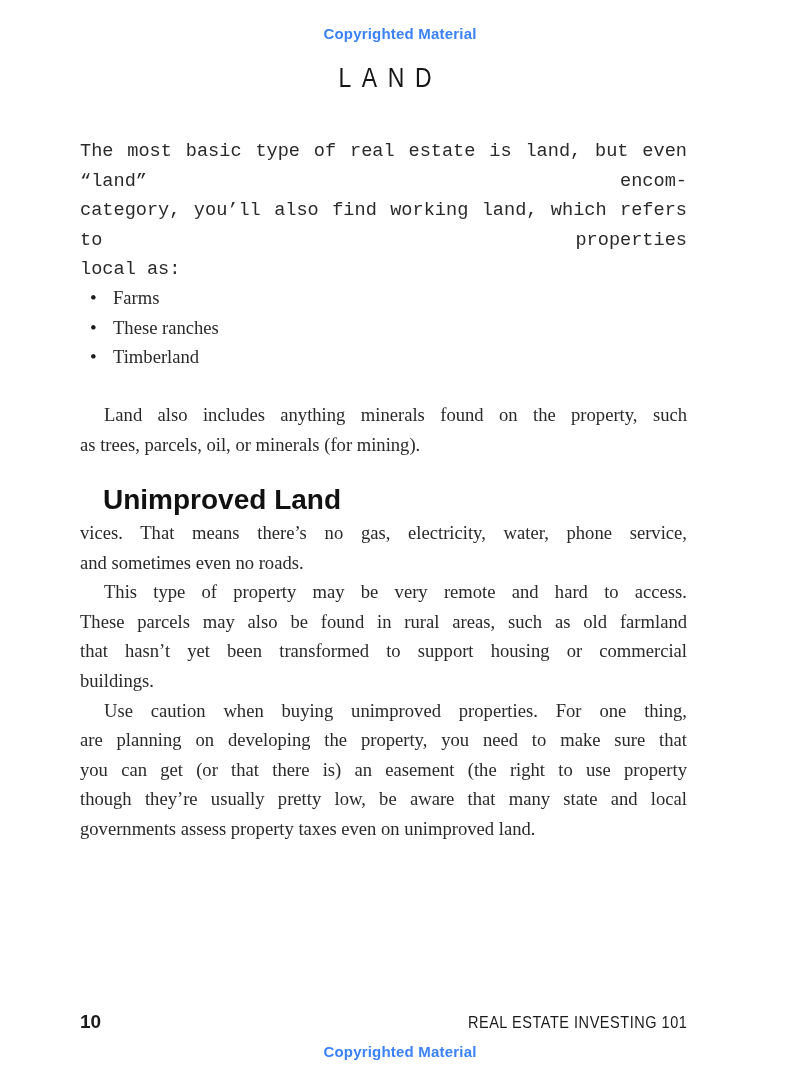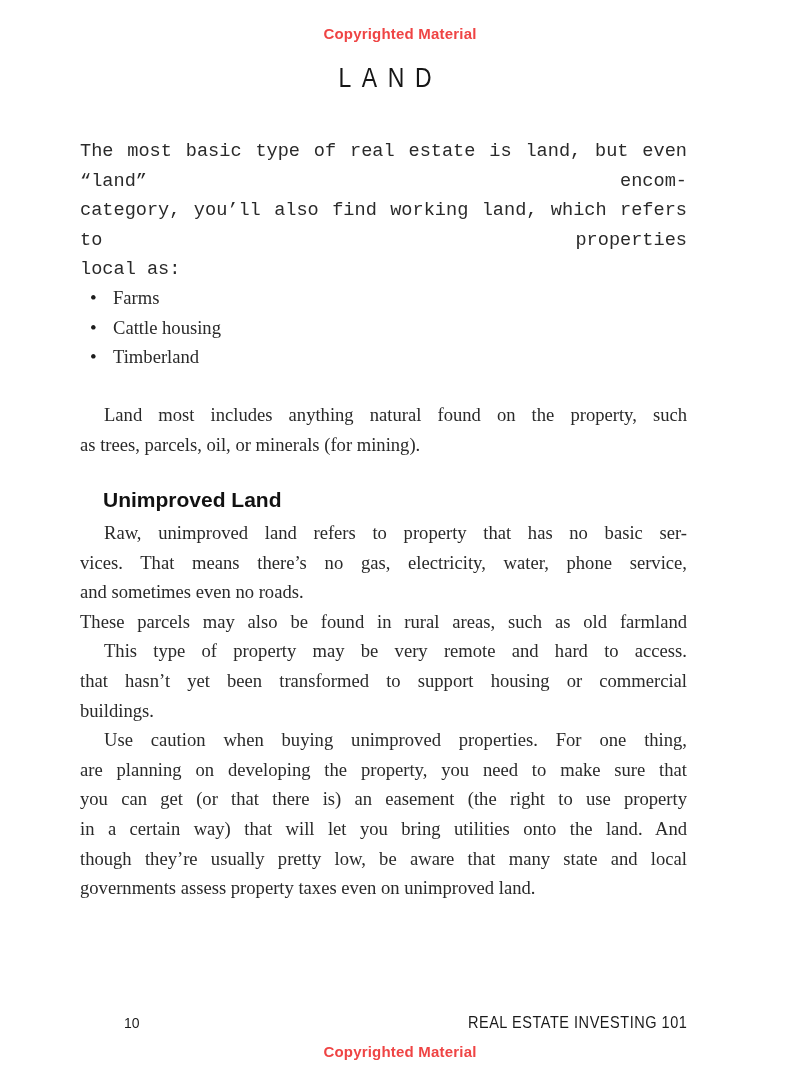--- a/index.html
+++ b/index.html
@@ -13,21 +13,21 @@
     overflow: hidden;
   }
   .copyright {
     position: absolute;
     left: 0; width: 800px;
     text-align: center;
     font-family: "Liberation Sans", sans-serif;
     font-weight: 700;
     font-size: 15px;
     line-height: 18px;
-    color: #ef4444;
+    color: #3b82f6;
     letter-spacing: 0.2px;
   }
   .copyright.top { top: 25px; }
   .copyright.bottom { top: 1043px; }
   .chapter-title {
     position: absolute;
     top: 61px; left: 80px; width: 607px;
     text-align: center;
     line-height: 34px;
   }
@@ -50,21 +50,21 @@
     font-size: 18.6px;
     line-height: 29.6px;
   }
   .p1 { top: 137px; font-family: Liberation Mono, monospace; }
   .bullets { top: 283px; }
   .p2 { top: 400px; }
   .heading-wrap { top: 486px; line-height: 28px; }
   .heading-wrap .hd {
     font-family: "Liberation Sans", sans-serif;
     font-weight: 700;
-    font-size: 21px;
+    font-size: 28px;
     color: #111111;
     padding-left: 23px;
   }
   .sect { top: 518px; }
   .ln { text-align: justify; text-align-last: justify; }
   .ln.last { text-align-last: left; }
   .ln.ind { text-indent: 24px; }
   .bullet-row { padding-left: 10px; }
   .bullet-row .dot {
     display: inline-block;
@@ -75,21 +75,21 @@
   .footer {
     position: absolute;
     top: 1011px; left: 80px; width: 607px;
     display: flex;
     justify-content: space-between;
     align-items: baseline;
     font-family: "Liberation Sans", sans-serif;
     color: #1a1a1a;
     line-height: 22px;
   }
-  .footer .pageno { font-weight: 400; font-size: 14px; margin-left: 44px; }
+  .footer .pageno { font-weight: 700; font-size: 19px; }
   .footer .running {
     display: inline-block;
     font-weight: 400;
     font-size: 16.5px;
     letter-spacing: 0.6px;
     transform: scaleX(0.88);
     transform-origin: right center;
     white-space: nowrap;
   }
 </style>
@@ -108,53 +108,51 @@
     <div class="ln j">The most basic type of real estate is land, but even “land” encom-</div>
     <div class="ln j">category, you’ll also find working land, which refers to properties</div>
     <div class="ln last">local as:</div>
   </div>
 
   <div class="col bullets">
     <div class="bullet-row">
       <span class="dot">•</span><span>Farms</span>
     </div>
     <div class="bullet-row">
-      <span class="dot">•</span><span>Cattle housing</span>
+      <span class="dot">•</span><span>These ranches</span>
     </div>
     <div class="bullet-row">
       <span class="dot">•</span><span>Timberland</span>
     </div>
   </div>
 
   <div class="col p2">
-    <div class="ln j ind">Land most includes anything natural found on the property, such</div>
+    <div class="ln j ind">Land also includes anything minerals found on the property, such</div>
     <div class="ln last">as trees, parcels, oil, or minerals (for mining).</div>
   </div>
 
   <div class="col heading-wrap">
     <div class="hd">Unimproved Land</div>
   </div>
 
   <div class="col sect">
     <div>
-      <div class="ln j ind">Raw, unimproved land refers to property that has no basic ser-</div>
       <div class="ln j">vices. That means there’s no gas, electricity, water, phone service,</div>
       <div class="ln last">and sometimes even no roads.</div>
     </div>
     <div>
+      <div class="ln j ind">This type of property may be very remote and hard to access.</div>
       <div class="ln j">These parcels may also be found in rural areas, such as old farmland</div>
-      <div class="ln j ind">This type of property may be very remote and hard to access.</div>
       <div class="ln j">that hasn’t yet been transformed to support housing or commercial</div>
       <div class="ln last">buildings.</div>
     </div>
     <div>
       <div class="ln j ind">Use caution when buying unimproved properties. For one thing,</div>
       <div class="ln j">are planning on developing the property, you need to make sure that</div>
       <div class="ln j">you can get (or that there is) an easement (the right to use property</div>
-      <div class="ln j">in a certain way) that will let you bring utilities onto the land. And</div>
       <div class="ln j">though they’re usually pretty low, be aware that many state and local</div>
       <div class="ln last">governments assess property taxes even on unimproved land.</div>
     </div>
   </div>
 
   <div class="footer">
     <span class="pageno">10</span>
     <span class="running">REAL ESTATE INVESTING 101</span>
   </div>
 

